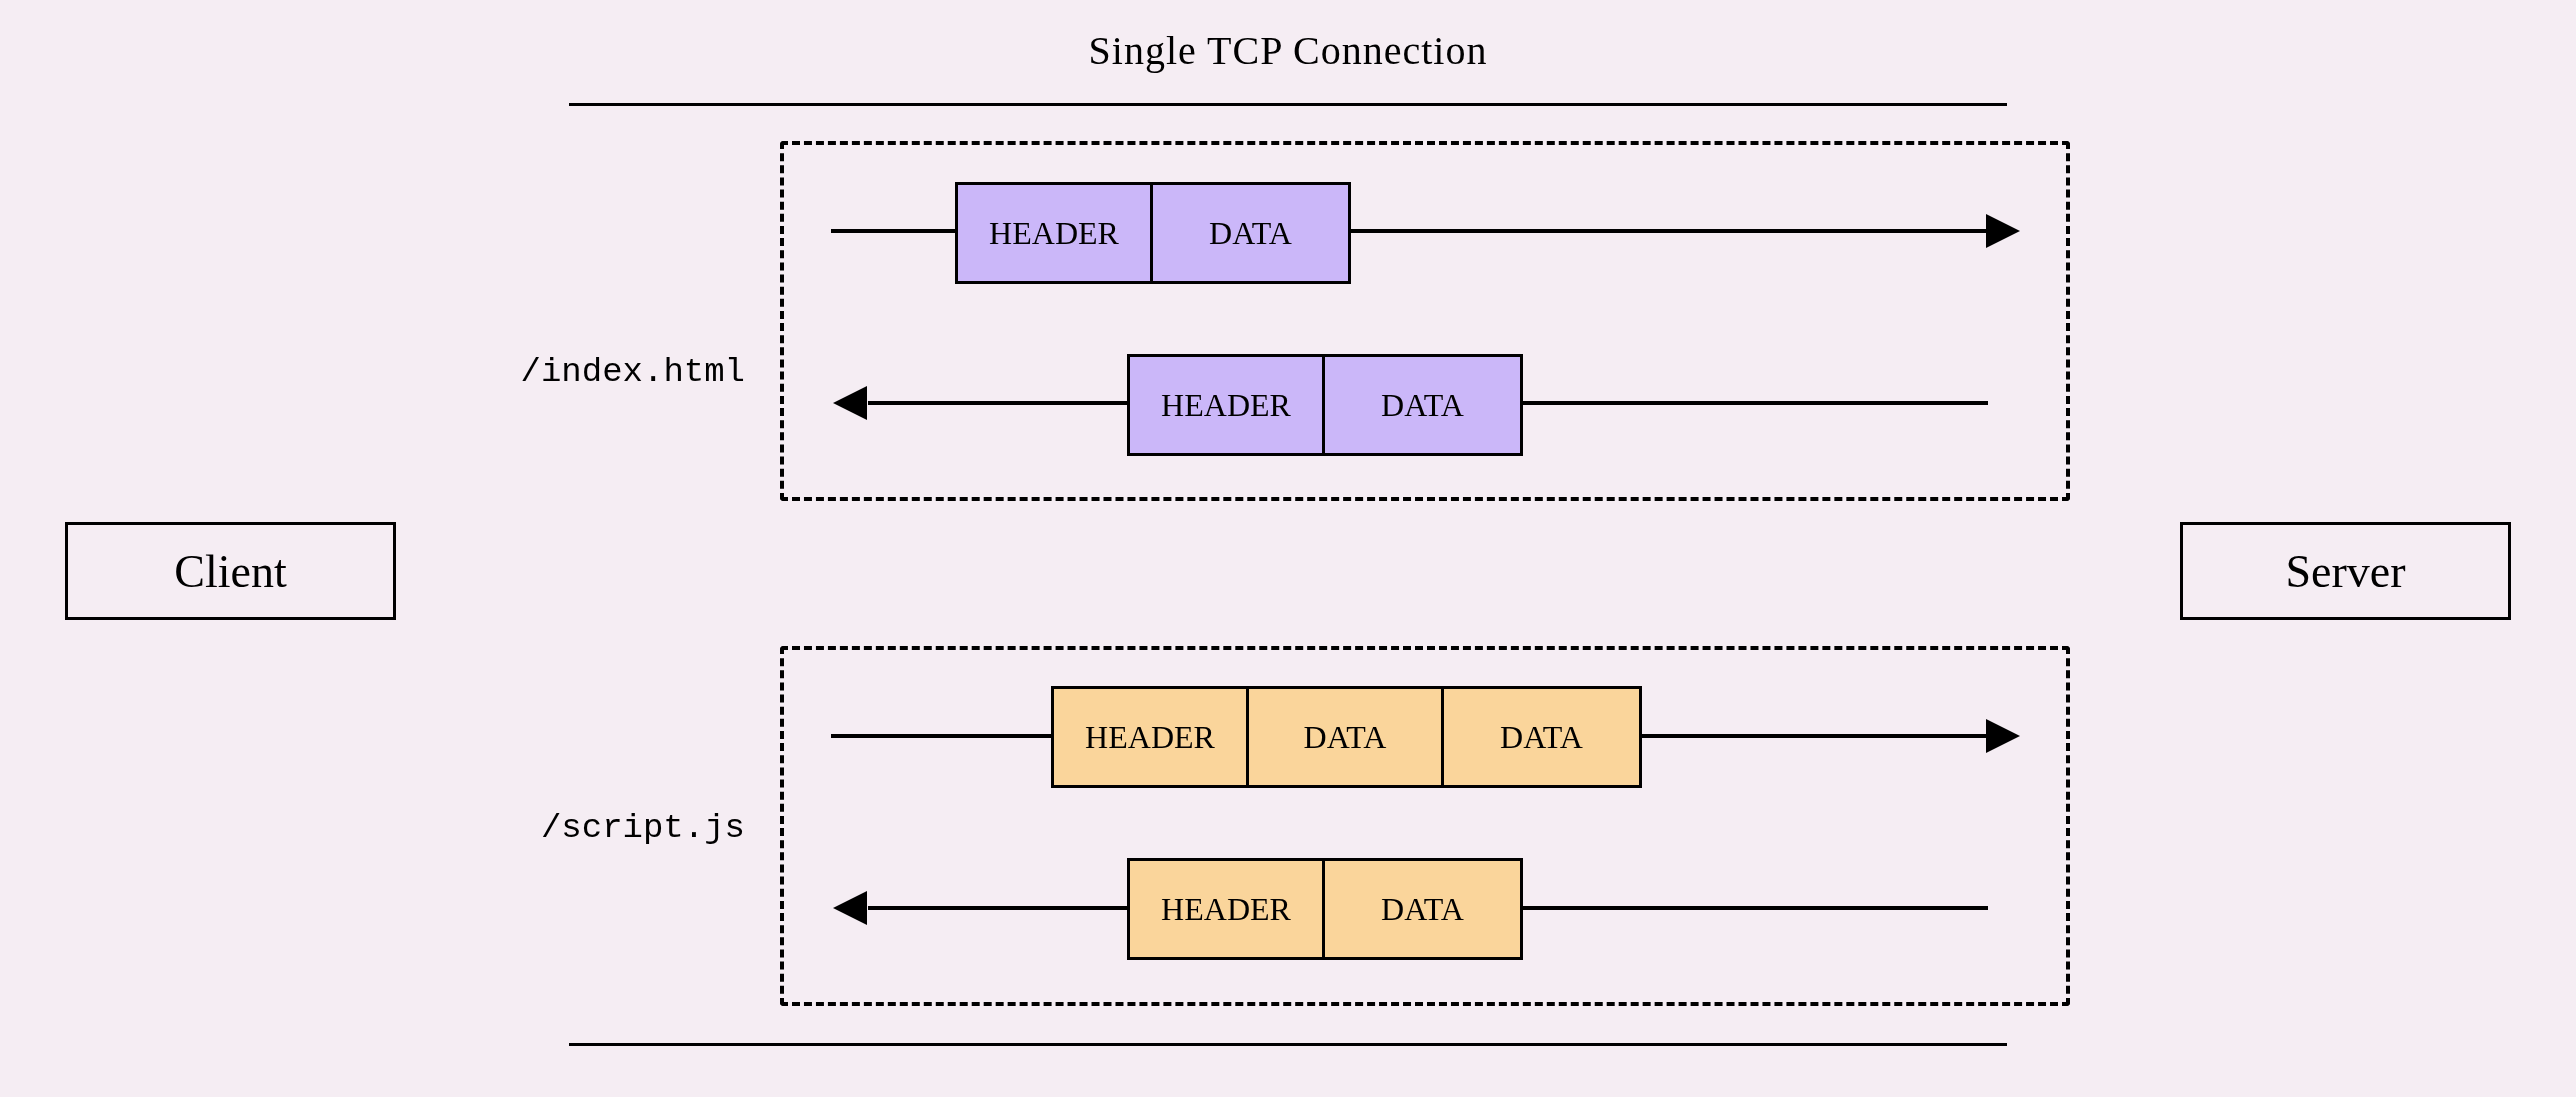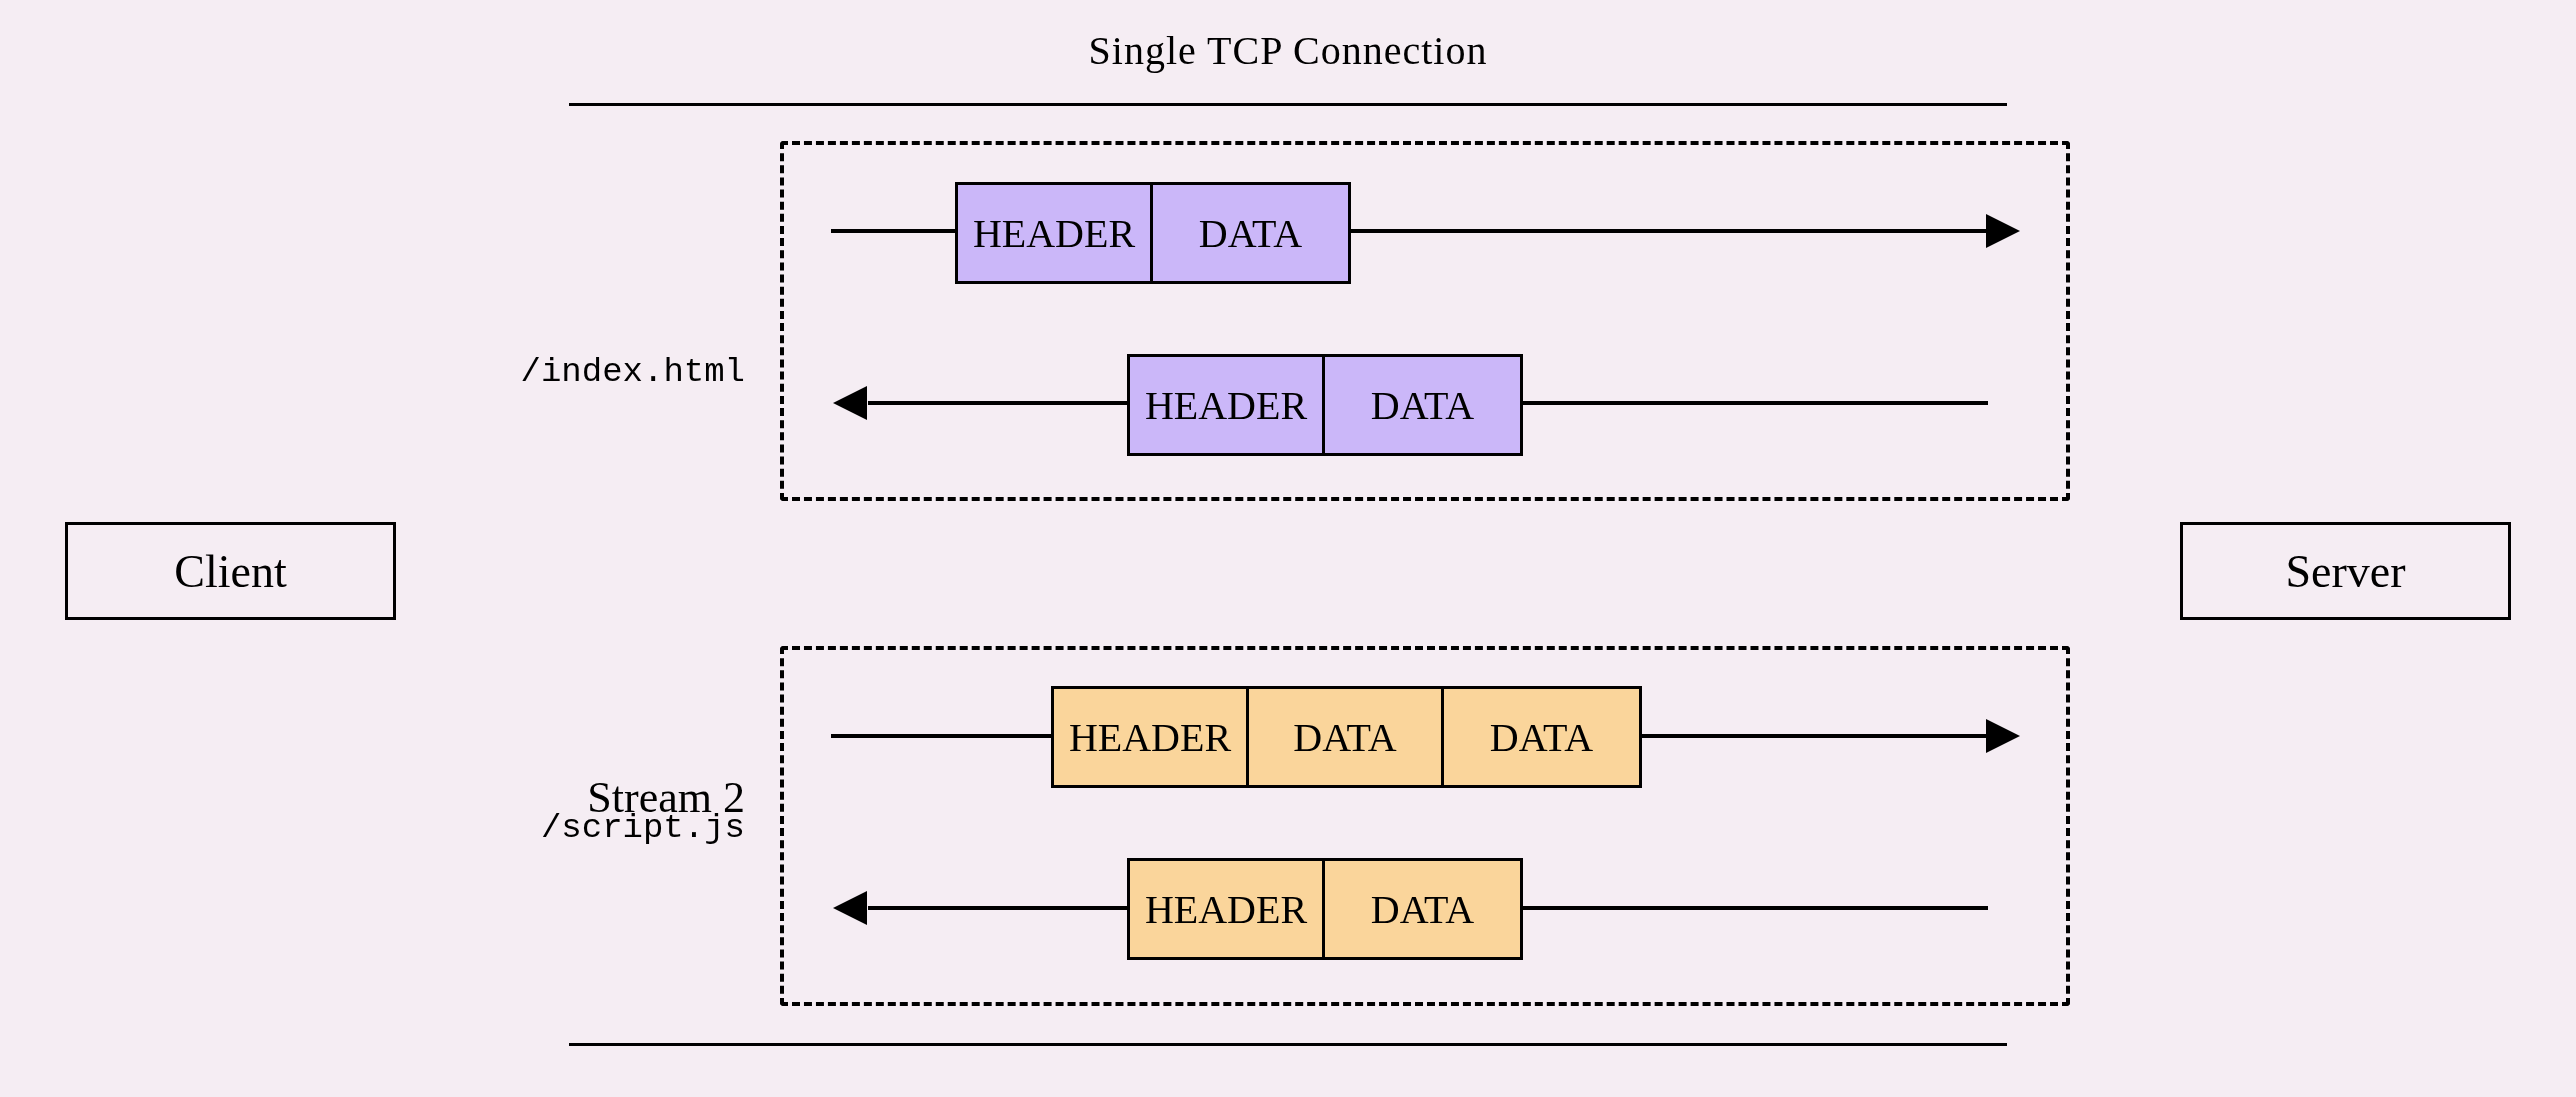--- a/index.html
+++ b/index.html
@@ -59,21 +59,21 @@
   }
   .frame-group {
     position: absolute;
     display: flex;
     border: 3.8px solid #000;
   }
   .frame {
     display: flex;
     align-items: center;
     justify-content: center;
-    font-size: 40px;
+    font-size: 32px;
     border-right: 3.8px solid #000;
     box-sizing: border-box;
   }
   .frame:last-child {
     border-right: none;
   }
   .fill-purple { background: #cbb7f9; }
   .fill-orange { background: #fad59b; }
   .arrow-line {
     position: absolute;
@@ -126,21 +126,20 @@
   </div>
 
   <div class="arrow-line" style="left:868px; top:401px; width:1120px;"></div>
   <div class="arrow-head-left" style="left:833px; top:386px;"></div>
   <div class="frame-group" style="left:1127px; top:354px; height:96px;">
     <div class="frame fill-purple" style="width:195px; height:96px;">HEADER</div>
     <div class="frame fill-purple" style="width:195px; height:96px;">DATA</div>
   </div>
 
   <div class="stream-box" style="left:780px; top:646px; width:1282px; height:352px;"></div>
-  <div class="stream-label" style="left:497px; top:772px; width:248px;">Stream 2</div>
   <div class="stream-sub" style="left:497px; top:809px; width:248px;">/script.js</div>
 
   <div class="arrow-line" style="left:831px; top:734px; width:1156px;"></div>
   <div class="arrow-head-right" style="left:1986px; top:719px;"></div>
   <div class="frame-group" style="left:1051px; top:686px; height:96px;">
     <div class="frame fill-orange" style="width:195px; height:96px;">HEADER</div>
     <div class="frame fill-orange" style="width:195px; height:96px;">DATA</div>
     <div class="frame fill-orange" style="width:195px; height:96px;">DATA</div>
   </div>
 

